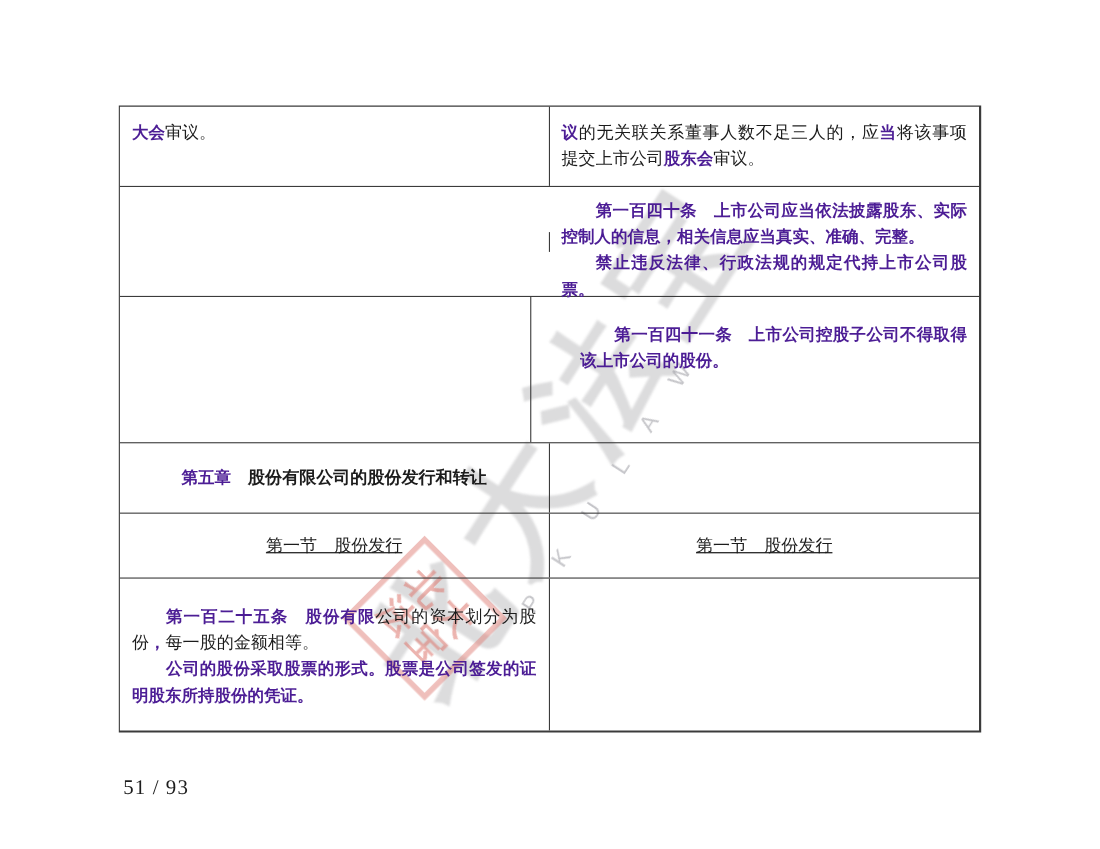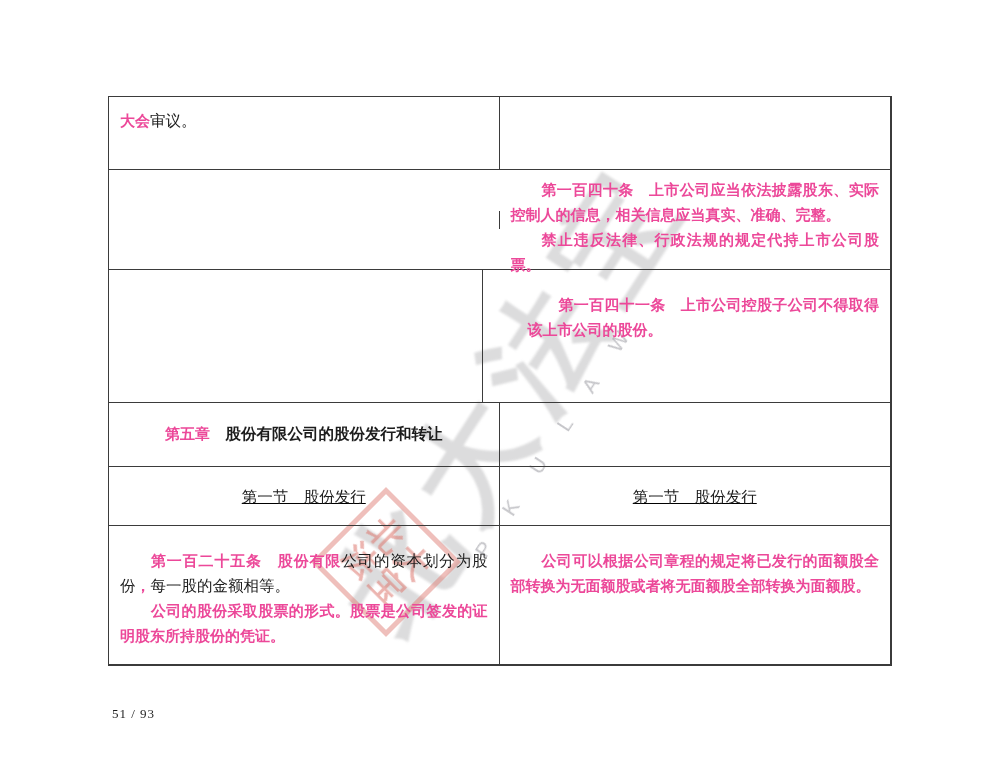--- a/index.html
+++ b/index.html
@@ -53,30 +53,30 @@
   .tcell.mode-center { display:flex; flex-direction:column; align-items:center; justify-content:center; padding-top:6px; }
 
   .para {
     margin:0; font-size:15.5px; line-height:23px; color:#1c1c1c;
     text-align:justify;
   }
   .para.indent { text-indent:2em; }
   .para.centered { text-indent:0; }
 
   .seg-red {
-    color:#ec4899;
-    font-family:Liberation Mono, monospace;
+    color:#4c1d95;
+    font-family:Liberation Serif, serif;
     font-weight:bold; font-size:15px;
   }
   .seg-bold { font-weight:bold; }
 
   
   .page-number {
     position:absolute; left:112px; top:706px; z-index:1;
-    font-size:13px; color:#1d1d1d; letter-spacing:1px;
+    font-size:19px; color:#1d1d1d; letter-spacing:1px;
     font-family:"Liberation Serif","DejaVu Serif",serif;
   }
 </style>
 </head>
 <body>
 
 <div class="page">
 
   <div class="wm-cn">北大法宝</div>
   <div class="wm-latin">P K U L A W</div>
@@ -84,20 +84,23 @@
     <div class="seal-inner">
       <span>北大</span>
       <span>法宝</span>
     </div>
   </div>
 
   <div class="cmp-table">
       <div class="trow" style="height: 73px;">
         <div class="tcell first mode-top">
           <p class="para"><span class="seg-red ">大会</span><span class="">审议。</span></p>
+        </div>
+        <div class="tcell mode-top">
+          <p class="para"><span class="seg-red ">议</span><span class="">的无关联关系董事人数不足三人的，应</span><span class="seg-red ">当</span><span class="">将该事项提交上市公司</span><span class="seg-red ">股东会</span><span class="">审议。</span></p>
         </div>
       </div>
       <div class="trow" style="height: 100px; align-items: center;">
         <div class="tcell first mode-top"></div>
         <div class="tcell mode-article">
           <p class="para indent"><span class="seg-red seg-bold">第一百四十条</span><span class="seg-red ">　上市公司应当依法披露股东、实际控制人的信息，相关信息应当真实、准确、完整。</span></p>
           <p class="para indent"><span class="seg-red ">禁止违反法律、行政法规的规定代持上市公司股票。</span></p>
         </div>
       </div>
       <div class="trow" style="height: 133px; gap: 34px;">
@@ -118,19 +121,18 @@
         <div class="tcell mode-center">
           <p class="para centered"><span class="">第一节　股份发行</span></p>
         </div>
       </div>
       <div class="trow" style="height: 138px;">
         <div class="tcell first mode-article">
           <p class="para indent"><span class="seg-red seg-bold">第一百二十五条</span><span class="seg-red ">　</span><span class="seg-red ">股份有限</span><span class="">公司的资本划分为股份</span><span class="seg-red ">，</span><span class="">每一股的金额相等。</span></p>
           <p class="para indent"><span class="seg-red ">公司的股份采取股票的形式。股票是公司签发的证明股东所持股份的凭证。</span></p>
         </div>
         <div class="tcell mode-article">
-          <p class="para indent"><span class="seg-red ">公司可以根据公司章程的规定将已发行的面额股全部转换为无面额股或者将无面额股全部转换为面额股。</span></p>
         </div>
       </div>
     </div>
 
   <div class="page-number">51 / 93</div>
 </div>
 
 </body></html>

